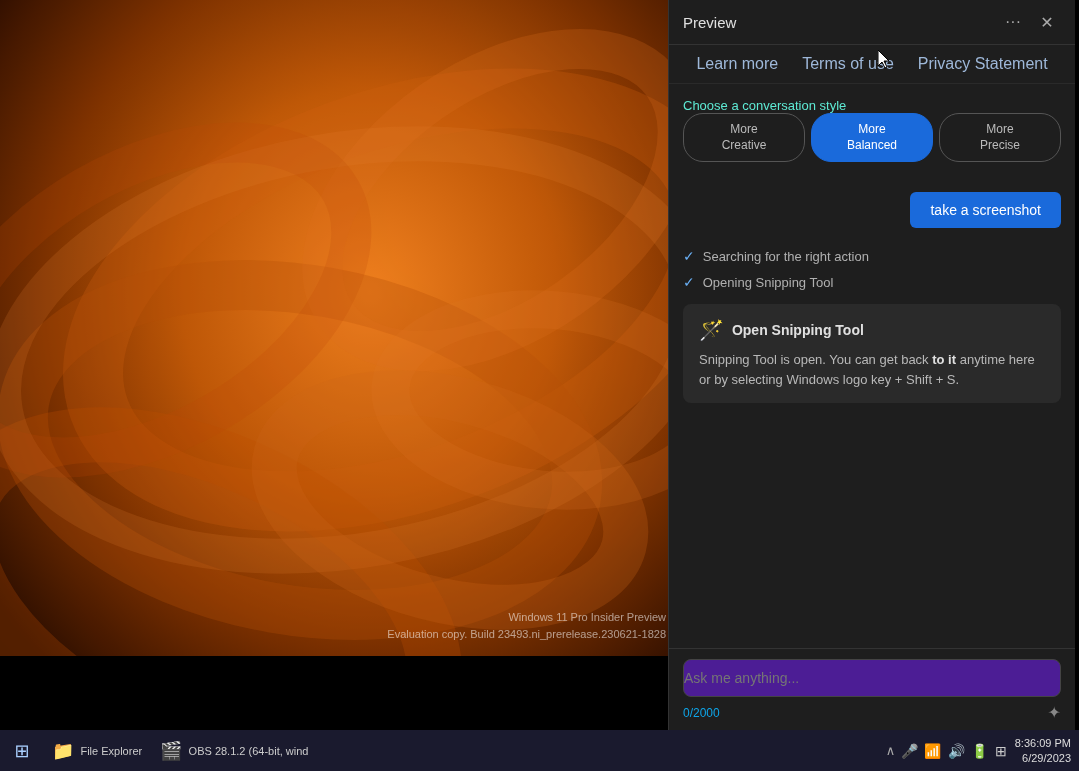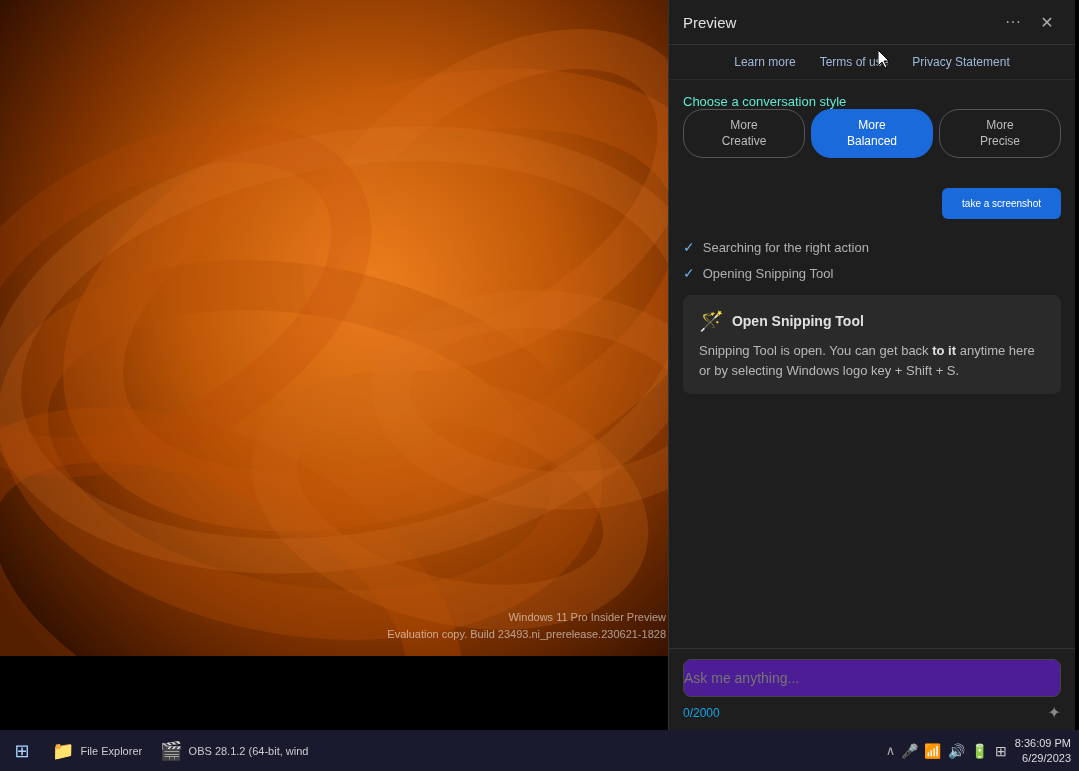--- a/index.html
+++ b/index.html
@@ -163,21 +163,21 @@
     #panel-links {
       display: flex;
       justify-content: center;
       gap: 24px;
       padding: 10px 14px;
       border-bottom: 1px solid #2a2a2a;
     }
 
     .panel-link {
       color: #9eb8d9;
-      font-size: 12px;
+      font-size: 16px;
       cursor: pointer;
       text-decoration: none;
     }
 
     
     #conversation-style {
       padding: 14px 14px 10px;
     }
 
     .style-title {
@@ -227,21 +227,21 @@
       justify-content: flex-end;
       padding: 10px 0;
     }
 
     .screenshot-btn {
       background: #1a6adb;
       color: #fff;
       border: none;
       border-radius: 6px;
       padding: 10px 20px;
-      font-size: 10px;
+      font-size: 14px;
       cursor: pointer;
       font-family: 'Segoe UI', sans-serif;
       margin-left: 11px;
     }
 
     
     .status-item {
       display: flex;
       align-items: center;
       gap: 8px;

